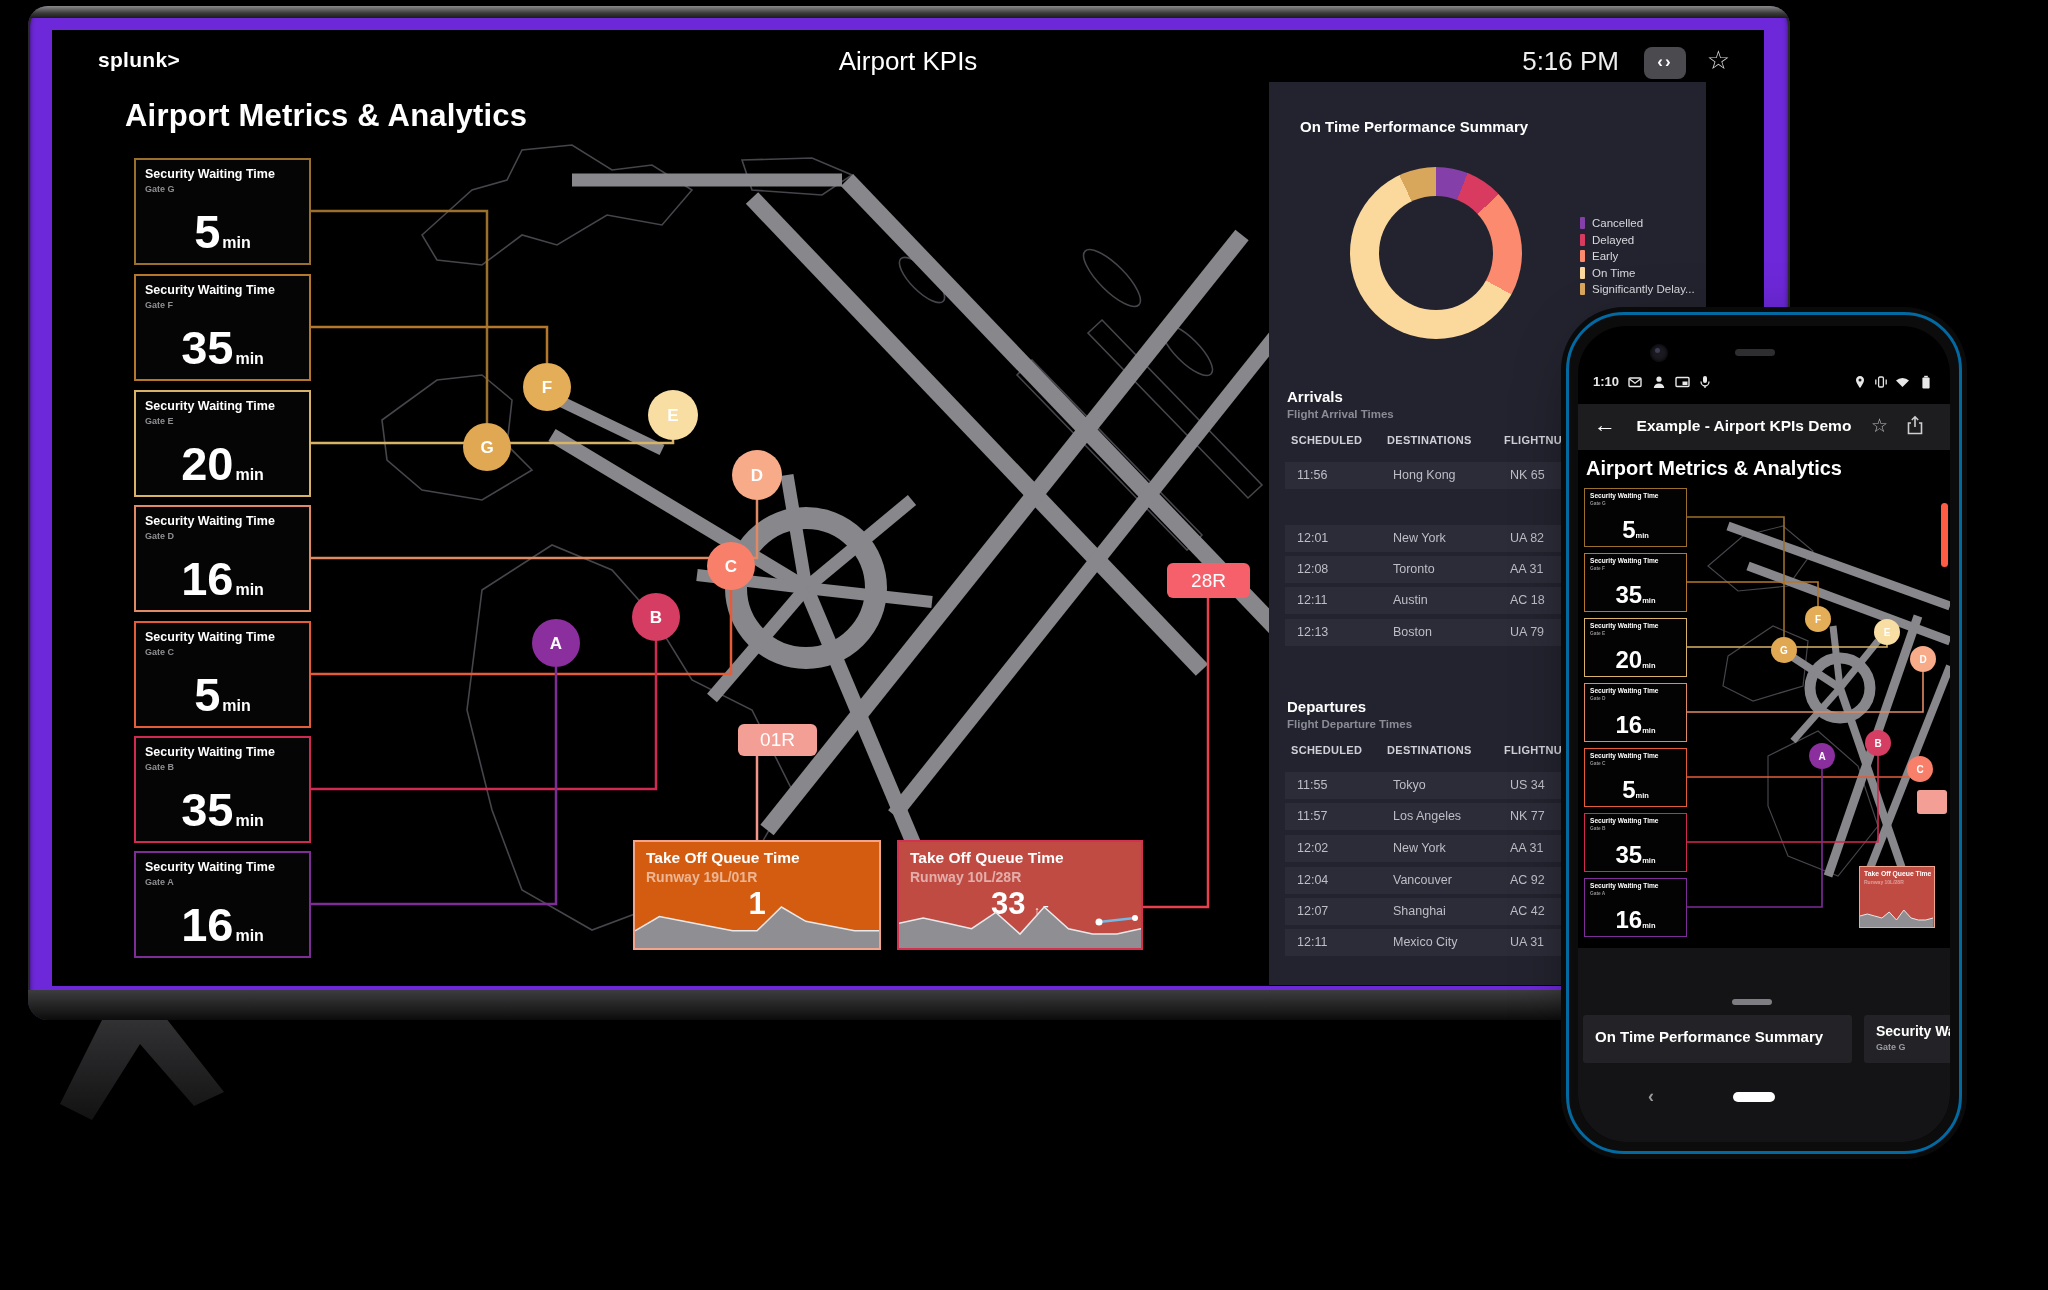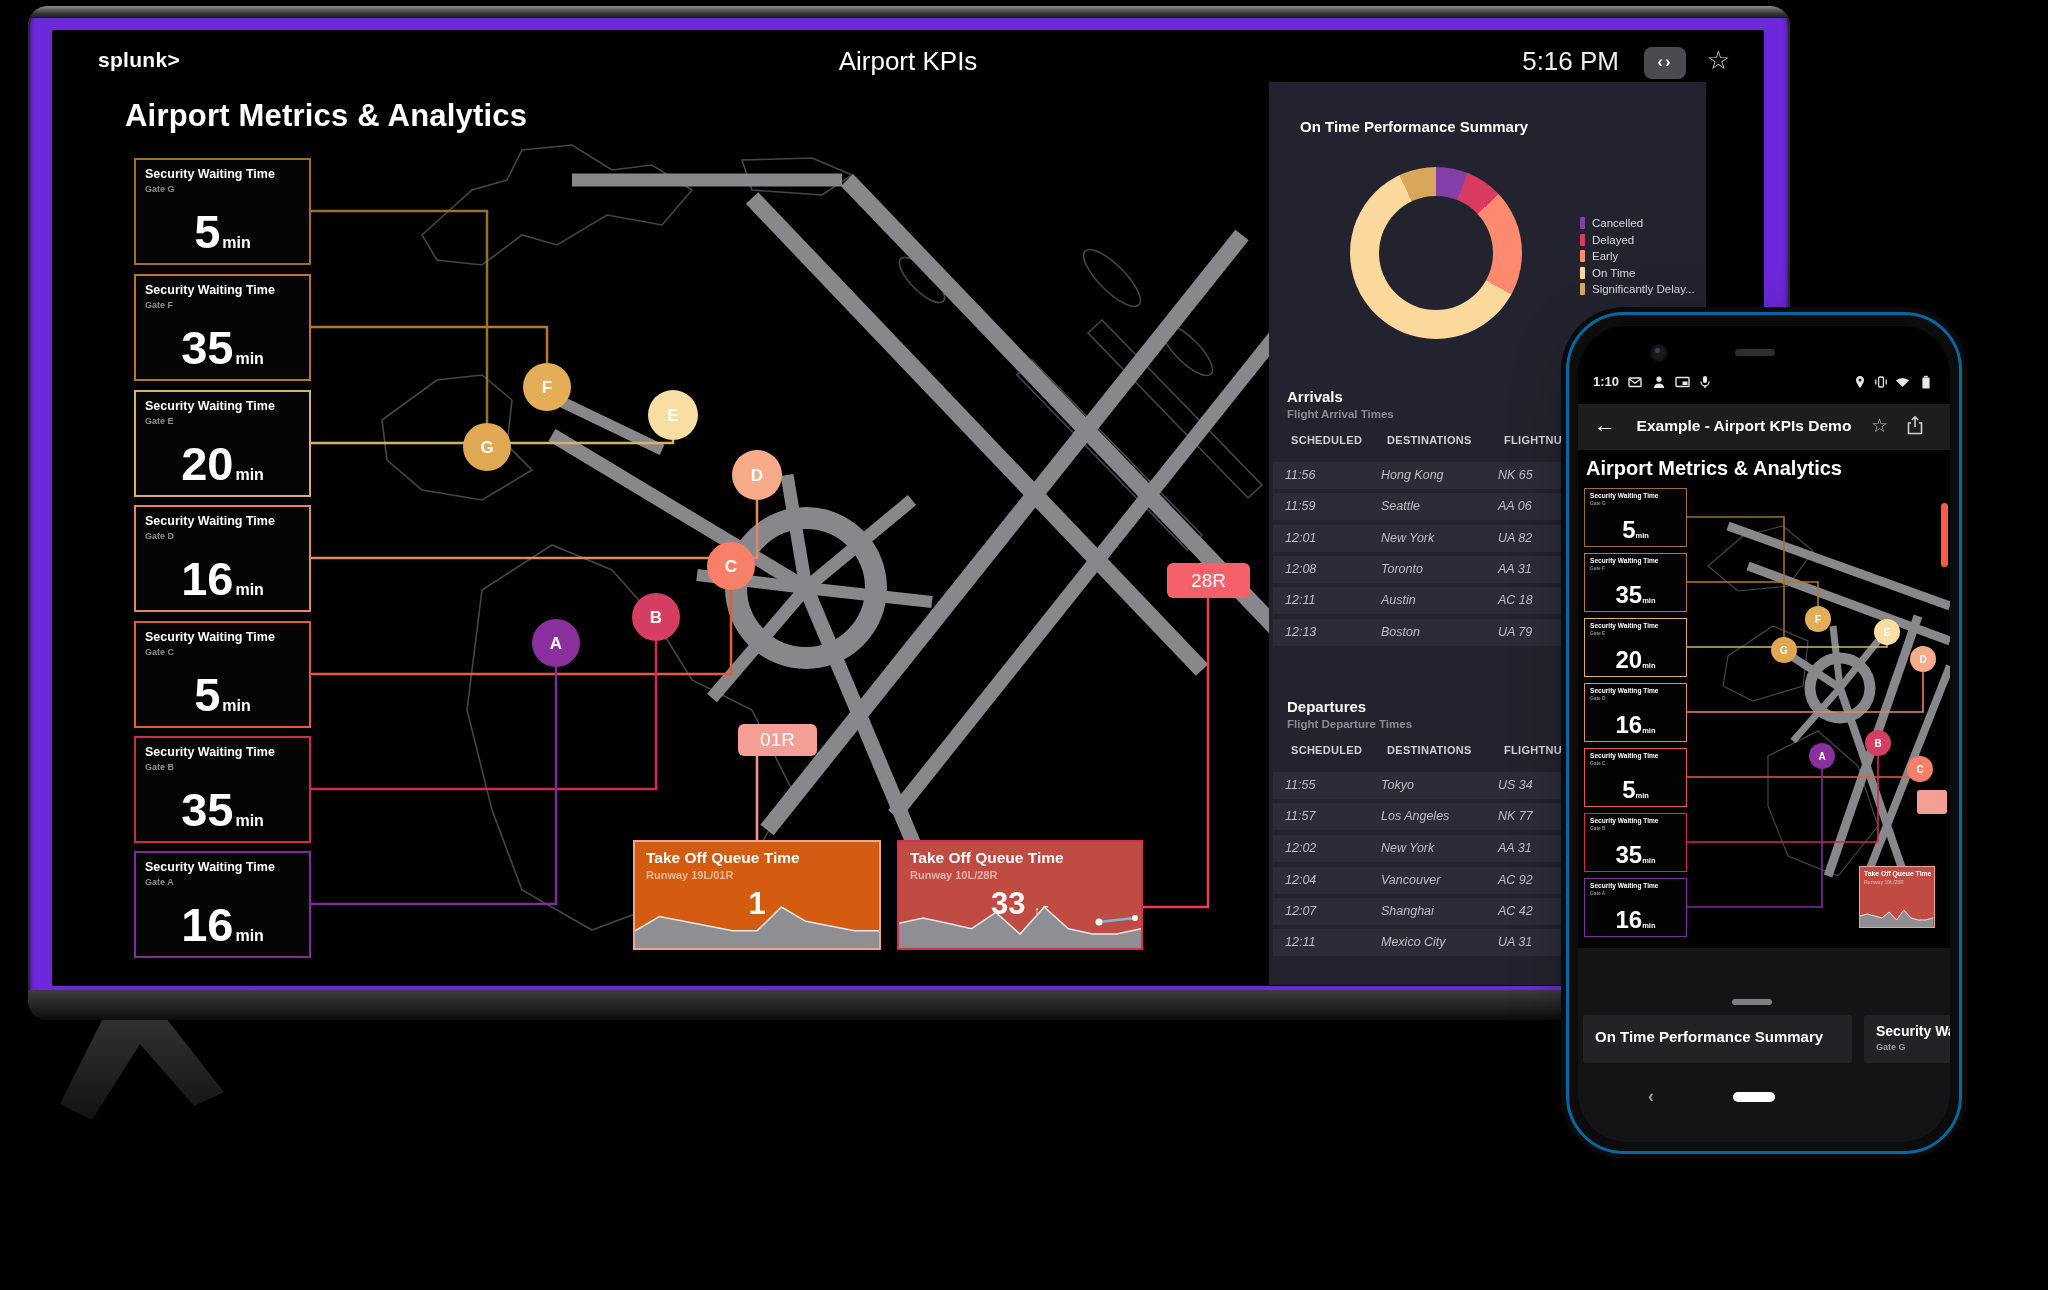--- a/index.html
+++ b/index.html
@@ -40,39 +40,39 @@
   .runway-label{position:absolute;border-radius:6px;color:#fff;font-size:19px;font-weight:500;
       text-align:center;z-index:3;}
   .rl-01r{left:665px;top:694px;width:79px;height:32px;line-height:32px;margin-left:21px;}
   .rl-28r{left:1115px;top:533px;width:83px;height:35px;line-height:35px;}
 
   
   .takeoff{position:absolute;top:810px;height:110px;border:2px solid #f00;box-sizing:border-box;overflow:hidden;}
   .to-1{left:581px;width:248px;}
   .to-2{left:845px;width:246px;}
   .to-title{position:absolute;left:11px;top:7px;color:#fff;font-size:15.5px;font-weight:bold;}
-  .to-sub{position:absolute;left:11px;top:27px;color:rgba(255,255,255,.55);font-size:11px;font-weight:bold;}
+  .to-sub{position:absolute;left:11px;top:27px;color:rgba(255,255,255,.55);font-size:14px;font-weight:bold;}
   .to-value{position:absolute;left:0;right:0;top:44px;text-align:center;color:#fff;font-size:31px;font-weight:bold;}
   .to-trend{font-size:11px;font-weight:bold;color:#fff;}
   .to-spark{position:absolute;left:0;bottom:0;}
 
   
   .panel{position:absolute;left:1217px;top:52px;width:437px;height:903px;background:#22232e;}
   .panel-title{position:absolute;left:31px;top:36px;color:#fff;font-size:15px;font-weight:bold;}
   .donut{position:absolute;left:81px;top:85px;width:172px;height:172px;border-radius:50%;}
   .donut::after{content:"";position:absolute;inset:29px;border-radius:50%;background:#22232e;}
   .legend{position:absolute;left:311px;top:133px;}
   .legend-item{display:flex;align-items:center;height:16.5px;}
   .legend-swatch{width:5px;height:12px;border-radius:1px;margin-right:7px;flex:none;}
   .legend-label{color:#d8d8dd;font-size:11.5px;white-space:nowrap;}
 
   .tbl-title{position:absolute;left:18px;color:#fff;font-size:15px;font-weight:bold;}
   .tbl-sub{position:absolute;left:18px;color:#8a8b94;font-size:11.5px;font-weight:bold;}
   .tbl-head{position:absolute;color:#d0d1d8;font-size:11px;font-weight:bold;letter-spacing:.3px;white-space:nowrap;}
-  .tbl-row{position:absolute;left:4px;width:427px;height:27px;background:#2b2c38;font-style:italic;}
+  .tbl-row{position:absolute;left:16px;width:427px;height:27px;background:#2b2c38;}
   .tbl-cell{position:absolute;top:0;line-height:27px;color:#bdbec6;font-size:12.5px;white-space:nowrap;}
   .c0{left:12px;} .c1{left:108px;} .c2{left:225px;}
 
   
   .phone{position:absolute;left:1566px;top:312px;width:396px;height:842px;background:#0c0c0d;
       border:3px solid #0369a1;border-radius:58px;box-sizing:border-box;z-index:10;
       box-shadow:0 0 0 5px #0a0a0b, 25px 35px 70px rgba(0,0,0,.7);}
   .phone-screen{position:absolute;left:9px;top:11px;width:372px;height:816px;background:#000;
       border-radius:48px;overflow:hidden;}
   .cam{position:absolute;left:72px;top:18px;width:18px;height:18px;border-radius:50%;background:#1a1a20;
@@ -302,25 +302,20 @@
         <div class="tbl-title" style="top:306px">Arrivals</div>
         <div class="tbl-sub" style="top:326px">Flight Arrival Times</div>
         <div class="tbl-head c0" style="top:352px;left:22px">SCHEDULED</div>
         <div class="tbl-head" style="top:352px;left:118px">DESTINATIONS</div>
         <div class="tbl-head" style="top:352px;left:235px">FLIGHTNUMBER</div>
         <div class="tbl-row" style="top:380px">
             <span class="tbl-cell c0">11:56</span>
             <span class="tbl-cell c1">Hong Kong</span>
             <span class="tbl-cell c2">NK 65</span>
           </div>
-        <div class="tbl-row" style="top:411px">
-            <span class="tbl-cell c0">11:59</span>
-            <span class="tbl-cell c1">Seattle</span>
-            <span class="tbl-cell c2">AA 06</span>
-          </div>
         <div class="tbl-row" style="top:443px">
             <span class="tbl-cell c0">12:01</span>
             <span class="tbl-cell c1">New York</span>
             <span class="tbl-cell c2">UA 82</span>
           </div>
         <div class="tbl-row" style="top:474px">
             <span class="tbl-cell c0">12:08</span>
             <span class="tbl-cell c1">Toronto</span>
             <span class="tbl-cell c2">AA 31</span>
           </div>

